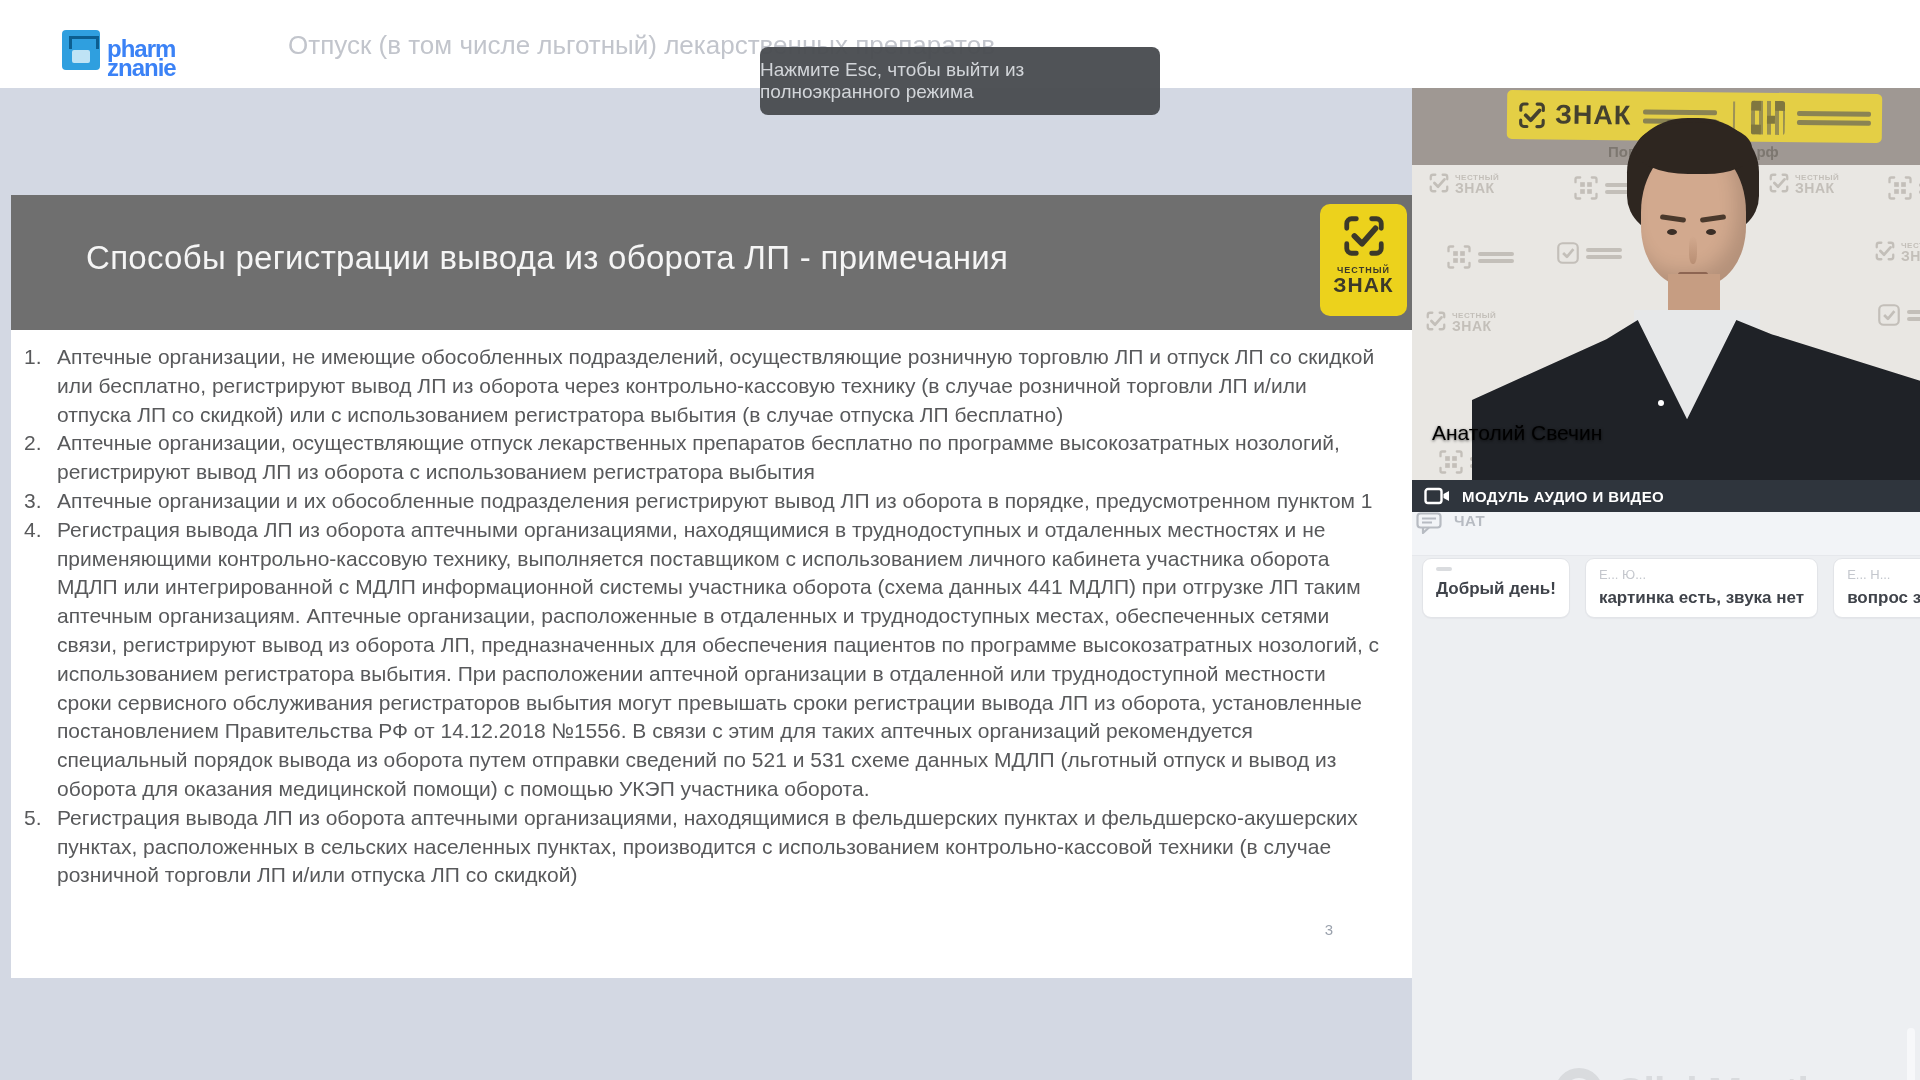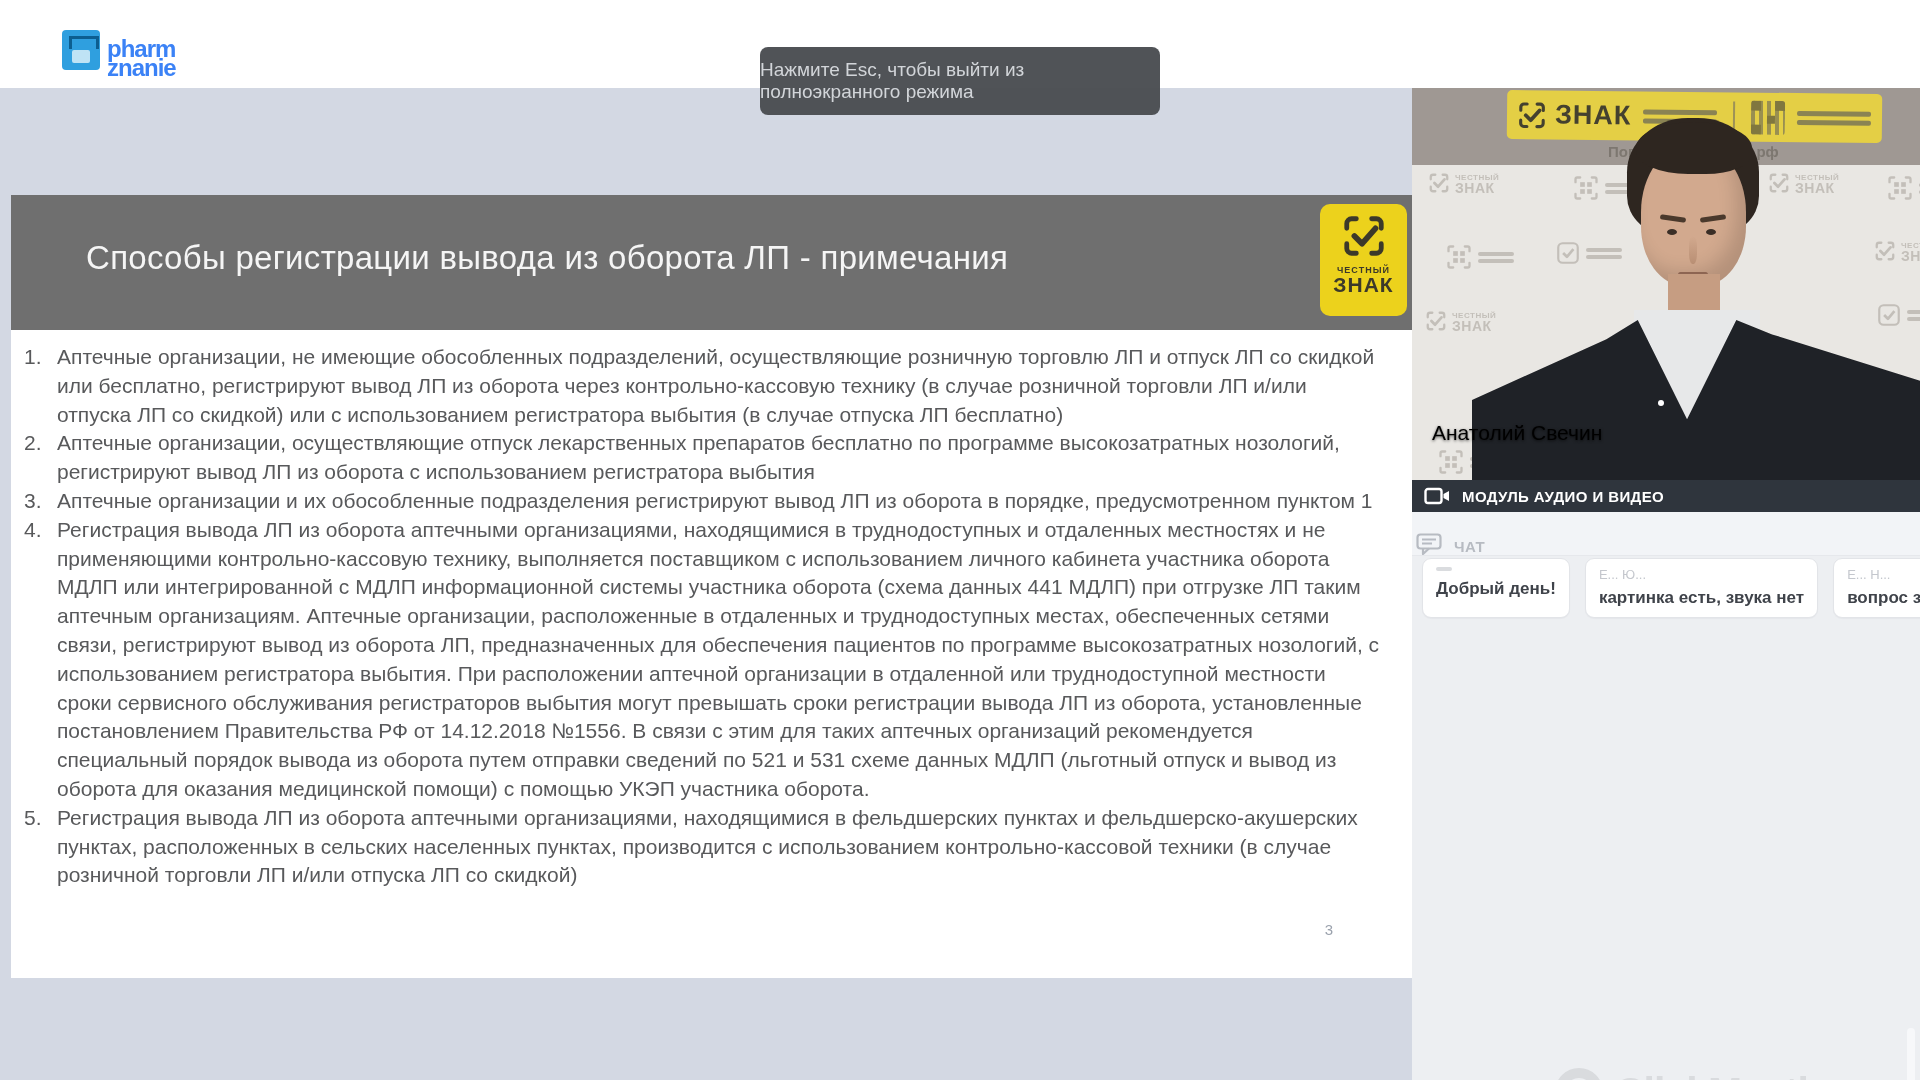--- a/index.html
+++ b/index.html
@@ -82,21 +82,21 @@
   .jacket { position:absolute; left:60px; top:232px; width:448px; height:160px; background:#1f2227;
     clip-path:polygon(0 100%, 0 50%, 30% 12%, 37% 0%, 48% 62%, 59% 0%, 67% 9%, 100% 38%, 100% 100%); }
   .lapel-dot { position:absolute; left:246px; top:312px; width:6px; height:6px; background:#fff; border-radius:50%; }
   .speaker-name { position:absolute; left:20px; top:333px; font-size:21px; color:#000000; text-shadow:0 1px 3px rgba(0,0,0,.65); }
 
   
   .module-bar { position:absolute; left:0; top:392px; width:508px; height:32px; background:#2f353d;
     display:flex; align-items:center; gap:12px; padding-left:12px; cursor:pointer; }
   .module-bar span { color:#ffffff; font-size:15px; font-weight:700; letter-spacing:.4px; }
   .chat-header { position:absolute; left:0; top:424px; width:508px; height:44px; background:#f2f4f7;
-    display:flex; align-items:flex-end; gap:12px; padding-left:4px; border-bottom:1px solid #e6e8ec; cursor:pointer; }
+    display:flex; align-items:flex-start; gap:12px; padding-left:4px; border-bottom:1px solid #e6e8ec; cursor:pointer; }
   .chat-header span { color:#b7bbc2; font-size:15px; font-weight:700; letter-spacing:.4px; }
 
   
   .chat-area { position:absolute; left:0; top:468px; width:508px; height:524px; background:#edeff2; overflow:hidden; }
   .chat-list { position:absolute; left:10px; top:2px; display:flex; flex-direction:row; gap:15px; }
   .bubble { background:#ffffff; border:1px solid #e2e4e8; border-radius:9px; padding:8px 13px; width:fit-content; max-width:300px;
     box-shadow:0 1px 1px rgba(40,50,70,.04); }
   .bubble .author { font-size:13px; color:#c4c7cd; line-height:16px; margin-bottom:4px; min-height:16px; }
   .bubble .msg { font-size:17px; font-weight:600; color:#3f434a; line-height:22px; white-space:nowrap; }
   .bubble.clipped .author { height:9px; min-height:9px; overflow:hidden; margin-bottom:2px; }
@@ -116,20 +116,21 @@
 <div class="screen">
 
   <header class="topbar">
     <div class="brand">
       <div class="brand-icon"></div>
       <div class="brand-text">
         <span>pharm</span>
         <span>znanie</span>
       </div>
     </div>
+    <div class="webinar-title">Отпуск (в том числе льготный) лекарственных препаратов</div>
   </header>
 
   <div class="esc-tooltip">
     <span>Нажмите Esc, чтобы выйти из полноэкранного режима</span>
   </div>
 
   <main class="stage">
     <div class="slide-banner">
       <h1>Способы регистрации вывода из оборота ЛП - примечания</h1>
       <div class="cz-badge">

